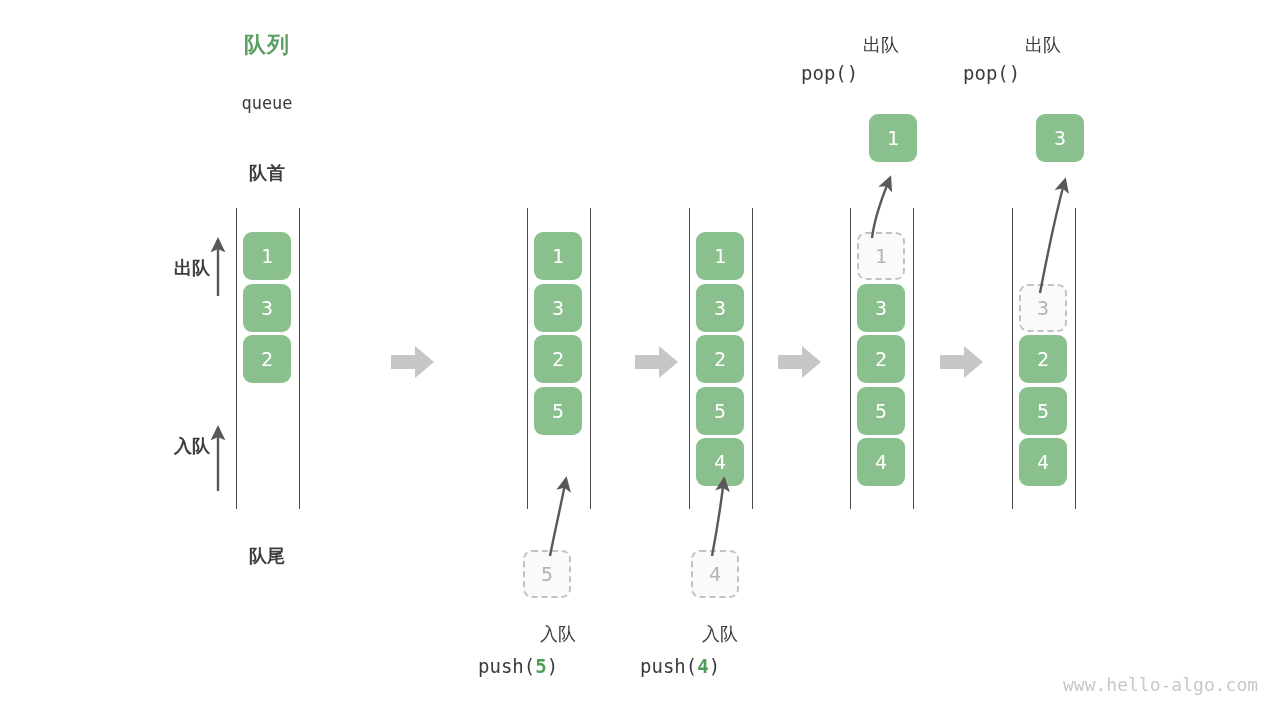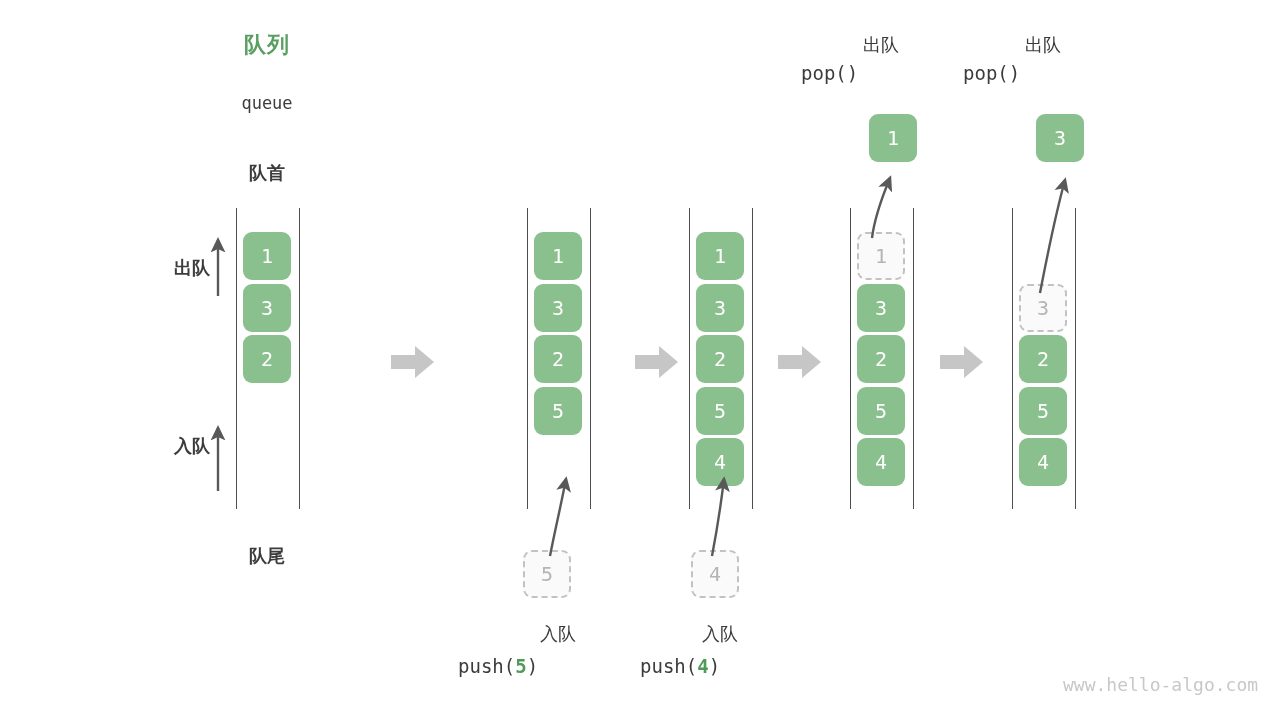--- a/index.html
+++ b/index.html
@@ -124,21 +124,21 @@
       <div class="box filled" style="left: 243px; top: 283.5px;">3</div>
       <div class="box filled" style="left: 243px; top: 335px;">2</div>
       <div class="rail" style="left: 527px; top: 208px; height: 301px;"></div>
       <div class="rail" style="left: 590px; top: 208px; height: 301px;"></div>
       <div class="box filled" style="left: 534px; top: 232px;">1</div>
       <div class="box filled" style="left: 534px; top: 283.5px;">3</div>
       <div class="box filled" style="left: 534px; top: 335px;">2</div>
       <div class="box filled" style="left: 534px; top: 386.5px;">5</div>
       <div class="box ghost" style="left: 523px; top: 550px;">5</div>
       <div class="abs op-cn" style="left: 478px; top: 622px; width: 160px;">入队</div>
-      <div class="abs op-code" style="left: 458px; top: 655px; width: 160px;"><span>push(</span><span class="arg">5</span><span>)</span></div>
+      <div class="abs op-code" style="left: 478px; top: 655px; width: 160px;"><span>push(</span><span class="arg">5</span><span>)</span></div>
       <div class="rail" style="left: 689px; top: 208px; height: 301px;"></div>
       <div class="rail" style="left: 752px; top: 208px; height: 301px;"></div>
       <div class="box filled" style="left: 696px; top: 232px;">1</div>
       <div class="box filled" style="left: 696px; top: 283.5px;">3</div>
       <div class="box filled" style="left: 696px; top: 335px;">2</div>
       <div class="box filled" style="left: 696px; top: 386.5px;">5</div>
       <div class="box filled" style="left: 696px; top: 438px;">4</div>
       <div class="box ghost" style="left: 691px; top: 550px;">4</div>
       <div class="abs op-cn" style="left: 640px; top: 622px; width: 160px;">入队</div>
       <div class="abs op-code" style="left: 640px; top: 655px; width: 160px;"><span>push(</span><span class="arg">4</span><span>)</span></div>

